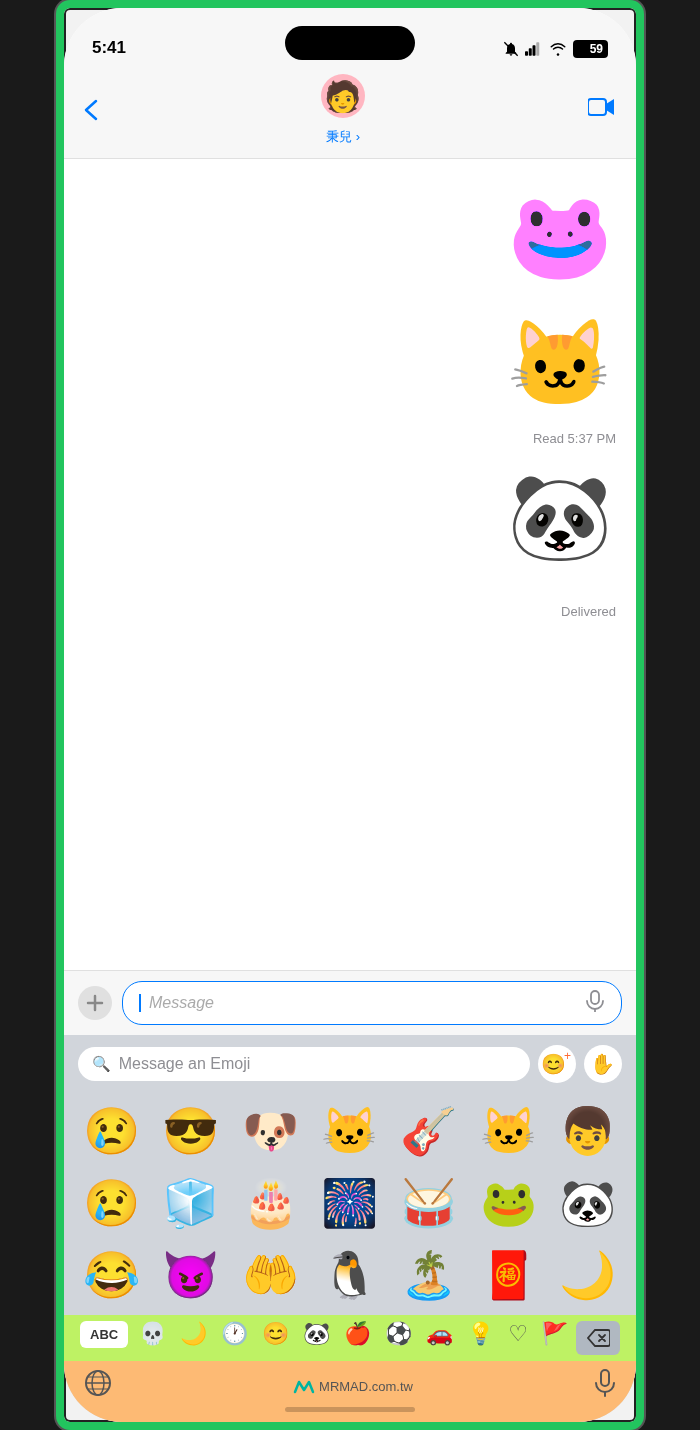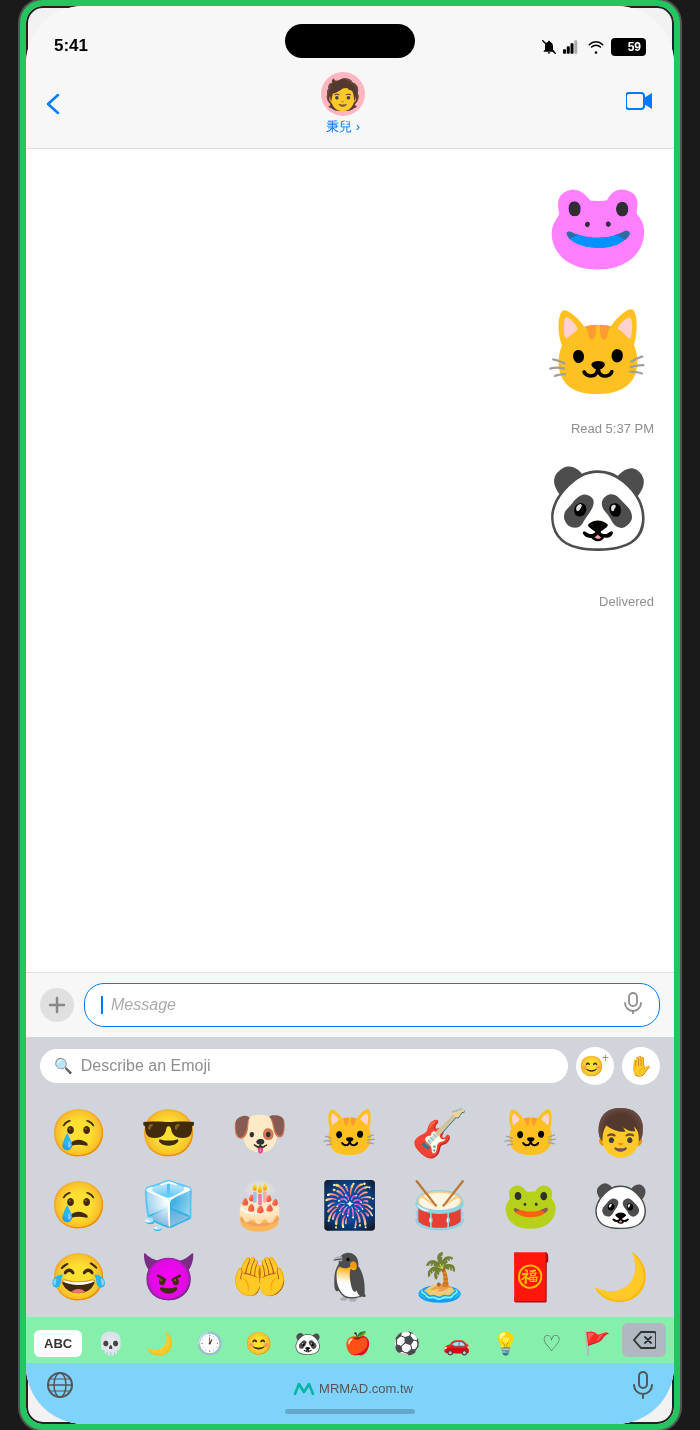--- a/index.html
+++ b/index.html
@@ -5,25 +5,25 @@
     * { box-sizing: border-box; margin: 0; padding: 0; }
     body {
       background: #1a1a1a;
       display: flex;
       justify-content: center;
       align-items: center;
       min-height: 100vh;
       font-family: -apple-system, BlinkMacSystemFont, 'Helvetica Neue', sans-serif;
     }
     .phone-frame {
-      width: 660px;
+      width: 588px;
       height: 1430px;
       background: #f2f2f2;
-      border-radius: 23px;
-      border: 6px solid #22c55e;
+      border-radius: 14px;
+      border: 8px solid #22c55e;
       position: relative;
       overflow: hidden;
       box-shadow: 0 0 0 2px #555, inset 0 0 0 2px #222;
     }
     .phone-inner {
       width: 100%;
       height: 100%;
       background: #ffffff;
       border-radius: 58px;
       overflow: hidden;
@@ -95,21 +95,21 @@
       background: #ffb6c1;
       overflow: hidden;
       display: flex;
       align-items: center;
       justify-content: center;
       font-size: 28px;
     }
     .contact-name {
       font-size: 13px;
       color: #007AFF;
-      margin-top: 2px;
+      margin-top: 10px;
     }
     .video-btn {
       color: #007AFF;
       font-size: 22px;
     }
     
     .messages-area {
       flex: 1;
       background: #fff;
       padding: 16px 16px 8px;
@@ -241,24 +241,24 @@
     .emoji-cell {
       display: flex;
       align-items: center;
       justify-content: center;
       height: 72px;
       font-size: 46px;
       cursor: pointer;
     }
     
     .keyboard-category-bar {
-      background: #86efac;
-      padding: 6px 8px;
-      display: flex;
-      align-items: flex-end;
+      background: #bef264;
+      padding: 6px 16px;
+      display: flex;
+      align-items: flex-start;
       gap: 0;
     }
     .kb-abc {
       font-size: 13px;
       font-weight: 600;
       color: #333;
       padding: 6px 10px;
       background: #fff;
       border-radius: 6px;
       margin-right: 4px;
@@ -279,21 +279,21 @@
       background: #b0b8c1;
       border-radius: 6px;
       display: flex;
       align-items: center;
       justify-content: center;
       font-size: 18px;
       color: #333;
     }
     
     .keyboard-bottom {
-      background: #7dd3fc;
+      background: #fdba74;
       padding: 8px 20px 18px;
       display: flex;
       align-items: center;
       justify-content: space-between;
     }
     .kb-globe {
       font-size: 26px;
       color: #555;
     }
     .kb-watermark {
@@ -417,21 +417,21 @@
           </svg>
         </div>
       </div>
     </div>
 
     <div class="emoji-keyboard">
 
       <div class="emoji-search-bar">
         <div class="emoji-search-input">
           <span class="search-icon-text">🔍</span>
-          <span class="search-placeholder">Describe an Emoji</span>
+          <span class="search-placeholder">Message an Emoji</span>
         </div>
         <div class="emoji-action-btns">
           <div class="emoji-action-btn">
             <span style="font-size:20px;color:#ff6b35;">😊</span>
             <span style="font-size:12px;color:#ff6b35;position:relative;top:-8px;left:-2px;">+</span>
           </div>
           <div class="emoji-action-btn">
             <span style="font-size:20px;">✋</span>
           </div>
         </div>

